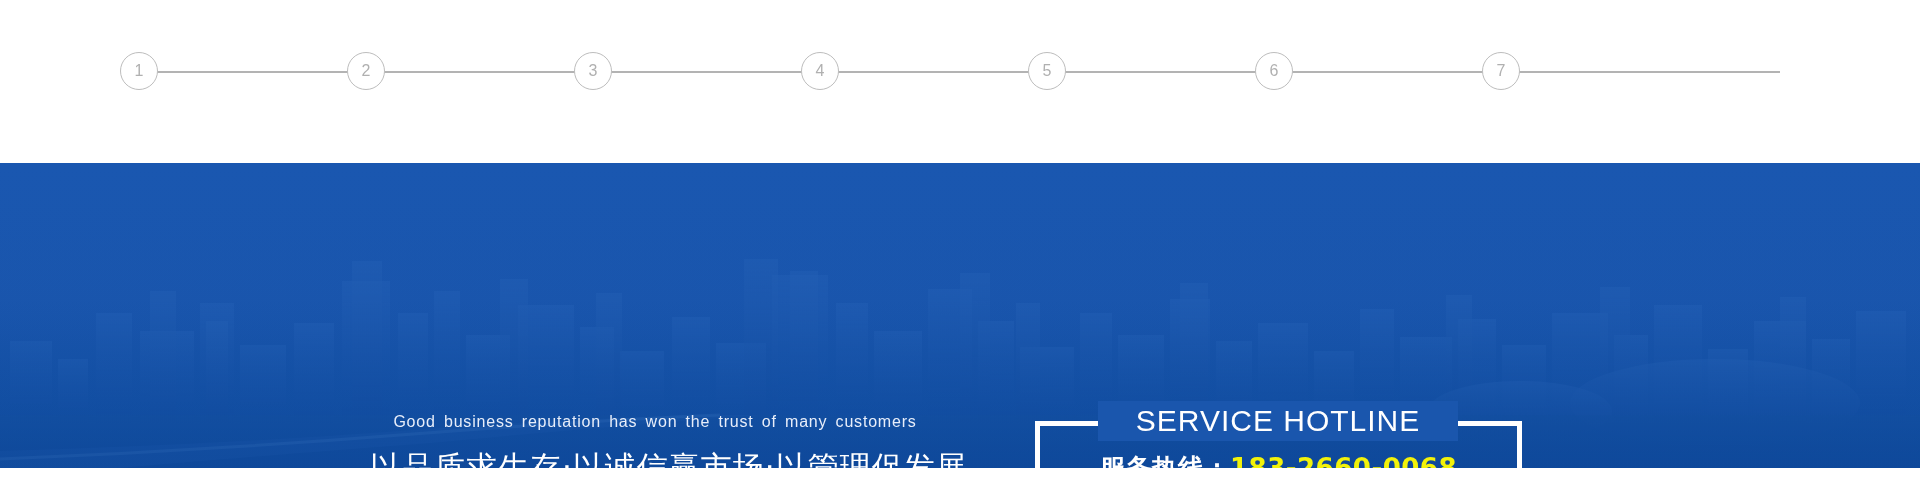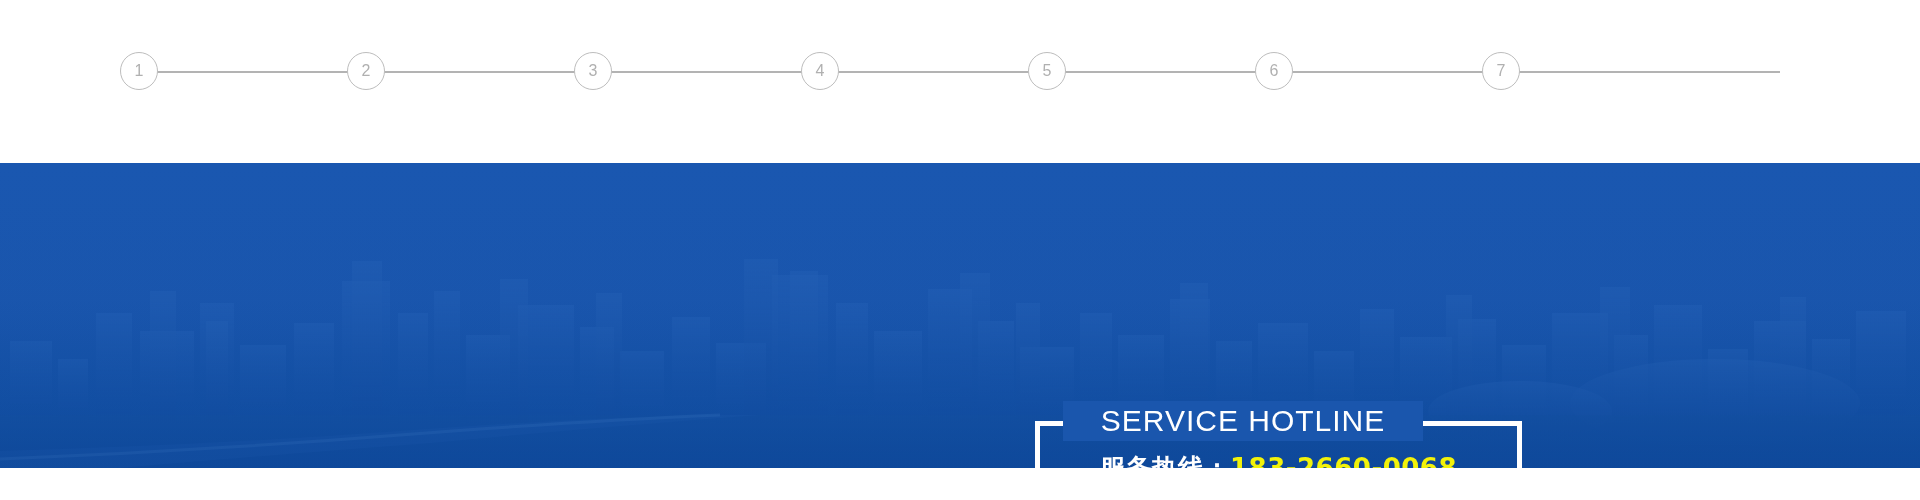--- a/index.html
+++ b/index.html
@@ -122,21 +122,21 @@
     position: absolute;
     left: 1035px;
     top: 258px;
     width: 487px;
     height: 125px;
     box-sizing: border-box;
     border: 5px solid #ffffff;
   }
   .hotline-title {
     position: absolute;
-    left: 1063px;
+    left: 1098px;
     top: 238px;
     width: 360px;
     height: 40px;
     background: #1a56ad;
     color: #ffffff;
     font-size: 30px;
     letter-spacing: 1px;
     text-align: center;
     line-height: 40px;
     font-family: "Liberation Sans", sans-serif;
@@ -285,20 +285,25 @@
         <ellipse cx="1520" cy="248" rx="92" ry="30"></ellipse>
       </g>
 
       <rect x="0" y="252" width="1920" height="53" fill="url(#ground)"></rect>
       <path d="M0 305 L0 288 Q210 282 400 268 Q560 256 700 252 L760 252 Q600 264 430 280 Q220 296 120 305 Z" fill="#2a66ba" opacity="0.30"></path>
       <path d="M0 296 Q200 288 400 272 Q580 258 720 252" stroke="#5d94d8" stroke-opacity="0.35" stroke-width="3" fill="none"></path>
     </svg>
 
     <div class="banner-overlay"></div>
 
+    <div class="slogan-block">
+      <div class="slogan-en">Good business reputation has won the trust of many customers</div>
+      <div class="slogan-cn-main">以品质求生存·以诚信赢市场·以管理促发展</div>
+
+    </div>
 
     <div class="hotline-box"></div>
     <div class="hotline-title">SERVICE  HOTLINE</div>
 
     <div class="hotline-line1">
       <span class="hotline-label">服务热线：</span><span class="hotline-num">183-2660-0068</span>
     </div>
 
   </div>
 

